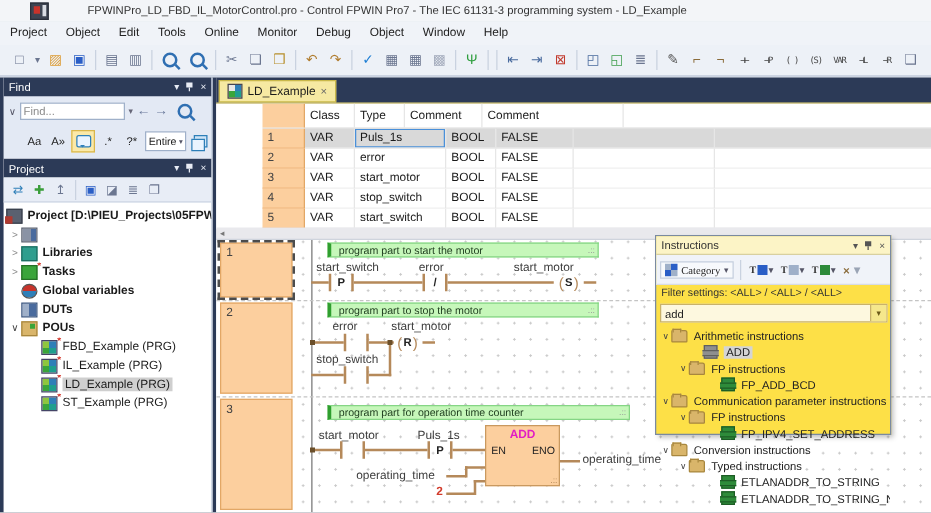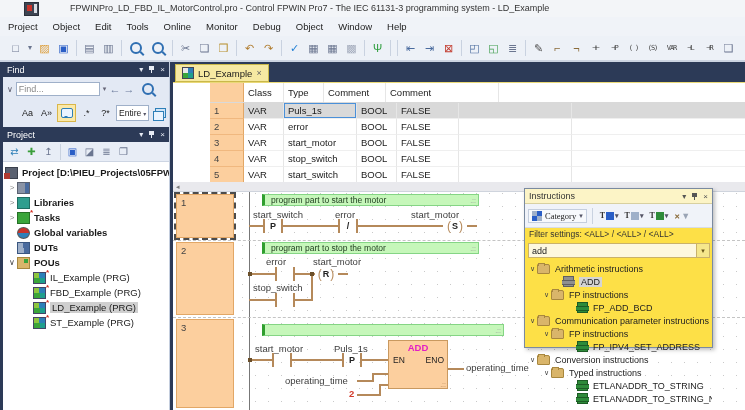--- a/index.html
+++ b/index.html
@@ -287,25 +287,25 @@
         <span class="ticon ti-dut"></span>
         <span class="lbl b">DUTs</span>
       </div>
       <div class="trow" style="padding-left:4px;">
         <span class="chev open">∨</span>
         <span class="ticon ti-pous"></span>
         <span class="lbl b">POUs</span>
       </div>
       <div class="trow" style="padding-left:30px;">
         <span class="ticon ti-pou star"></span>
-        <span class="lbl">IL_Example (PRG)</span>
+        <span class="lbl">FBD_Example (PRG)</span>
       </div>
       <div class="trow" style="padding-left:30px;">
         <span class="ticon ti-pou star"></span>
-        <span class="lbl">FBD_Example (PRG)</span>
+        <span class="lbl">IL_Example (PRG)</span>
       </div>
       <div class="trow" style="padding-left:30px;">
         <span class="ticon ti-pou star"></span>
         <span class="lbl sel">LD_Example (PRG)</span>
       </div>
       <div class="trow" style="padding-left:30px;">
         <span class="ticon ti-pou star"></span>
         <span class="lbl">ST_Example (PRG)</span>
       </div>
     </div>
@@ -423,20 +423,21 @@
     <span class="llbl" style="left:80px;top:90px;">stop_switch</span>
     <i class="hl" style="left:76px;top:107px;width:26px;"></i>
     <span class="contact" style="left:102px;top:101px;"></span>
     <i class="hl" style="left:122px;top:107px;width:18px;"></i>
     <i class="vl" style="left:138px;top:81px;height:28px;"></i>
     <i class="dot" style="left:75px;top:80px;"></i>
     <i class="dot" style="left:137px;top:80px;"></i>
 
     <div class="netnum" style="top:127px;height:89px;">3</div>
     <div class="ncomment" style="left:89px;top:132px;width:242px;">
+      <span>program part for operation time counter</span>
       <span class="grip">.::</span>
     </div>
     <span class="llbl" style="left:82px;top:151px;">start_motor</span>
     <span class="llbl" style="left:161px;top:151px;">Puls_1s</span>
     <i class="hl" style="left:76px;top:167px;width:23px;"></i>
     <span class="contact" style="left:99px;top:161px;"></span>
     <i class="hl" style="left:119px;top:167px;width:50px;"></i>
     <span class="contact" style="left:169px;top:161px;">P</span>
     <i class="hl" style="left:189px;top:167px;width:26px;"></i>
     <i class="dot" style="left:75px;top:166px;"></i>

